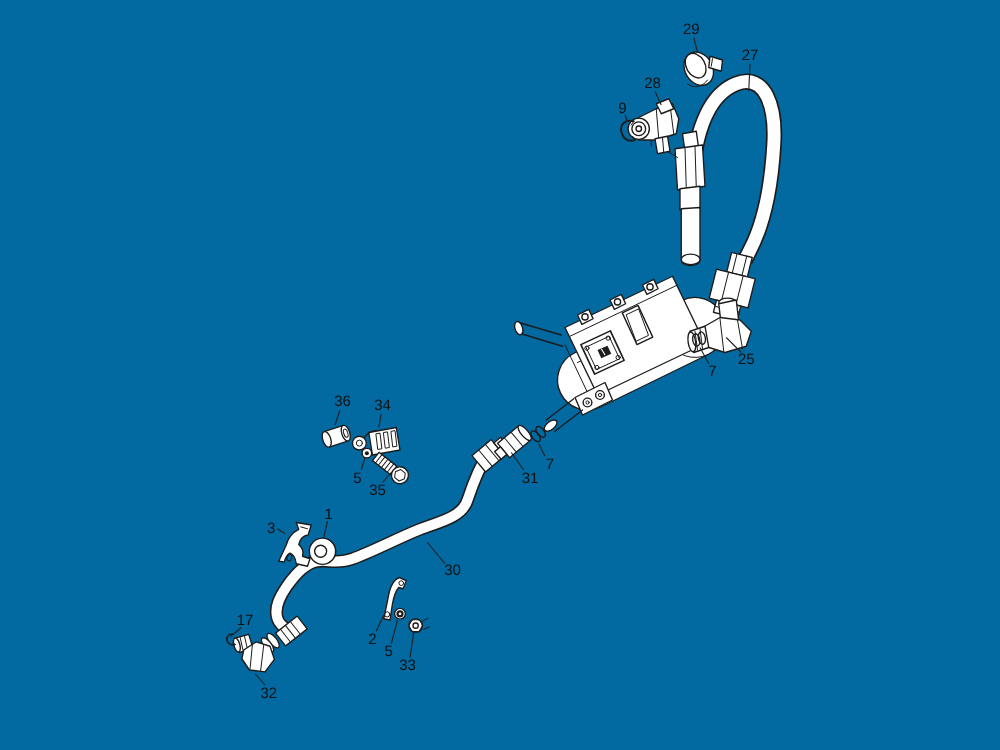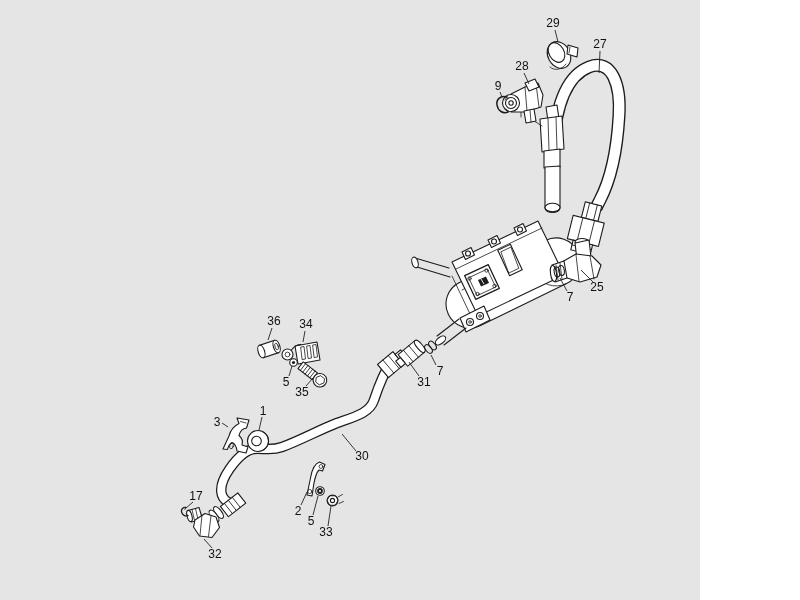--- a/index.html
+++ b/index.html
@@ -1,16 +1,16 @@
 <!DOCTYPE html>
 <html><head>
 <meta charset="utf-8">
 <style>
   html,body{margin:0;padding:0;background:#fff;}
-  .stage{position:relative;width:700px;height:600px;background:#e5e5e5;overflow:hidden;
+  .stage{position:relative;width:800px;height:600px;background:#0369a1;overflow:hidden;
          font-family:"Liberation Sans", sans-serif;}
   svg{display:block}
   svg *{vector-effect:none}
   .ln{fill:none;stroke:#1c1c1c;stroke-width:1.1;stroke-linecap:round;stroke-linejoin:round;}
   .fw{fill:#ffffff;stroke:#1c1c1c;stroke-width:1.1;stroke-linejoin:round;}
   .thin{stroke-width:0.8;}
   .hoseB{fill:none;stroke:#1c1c1c;stroke-linecap:butt;}
   .hoseW{fill:none;stroke:#ffffff;stroke-linecap:butt;}
   text.callout{fill:#111111;font-size:12px;font-family:"Liberation Sans",sans-serif;}
   line.leader{stroke:#222222;stroke-width:0.9;}

